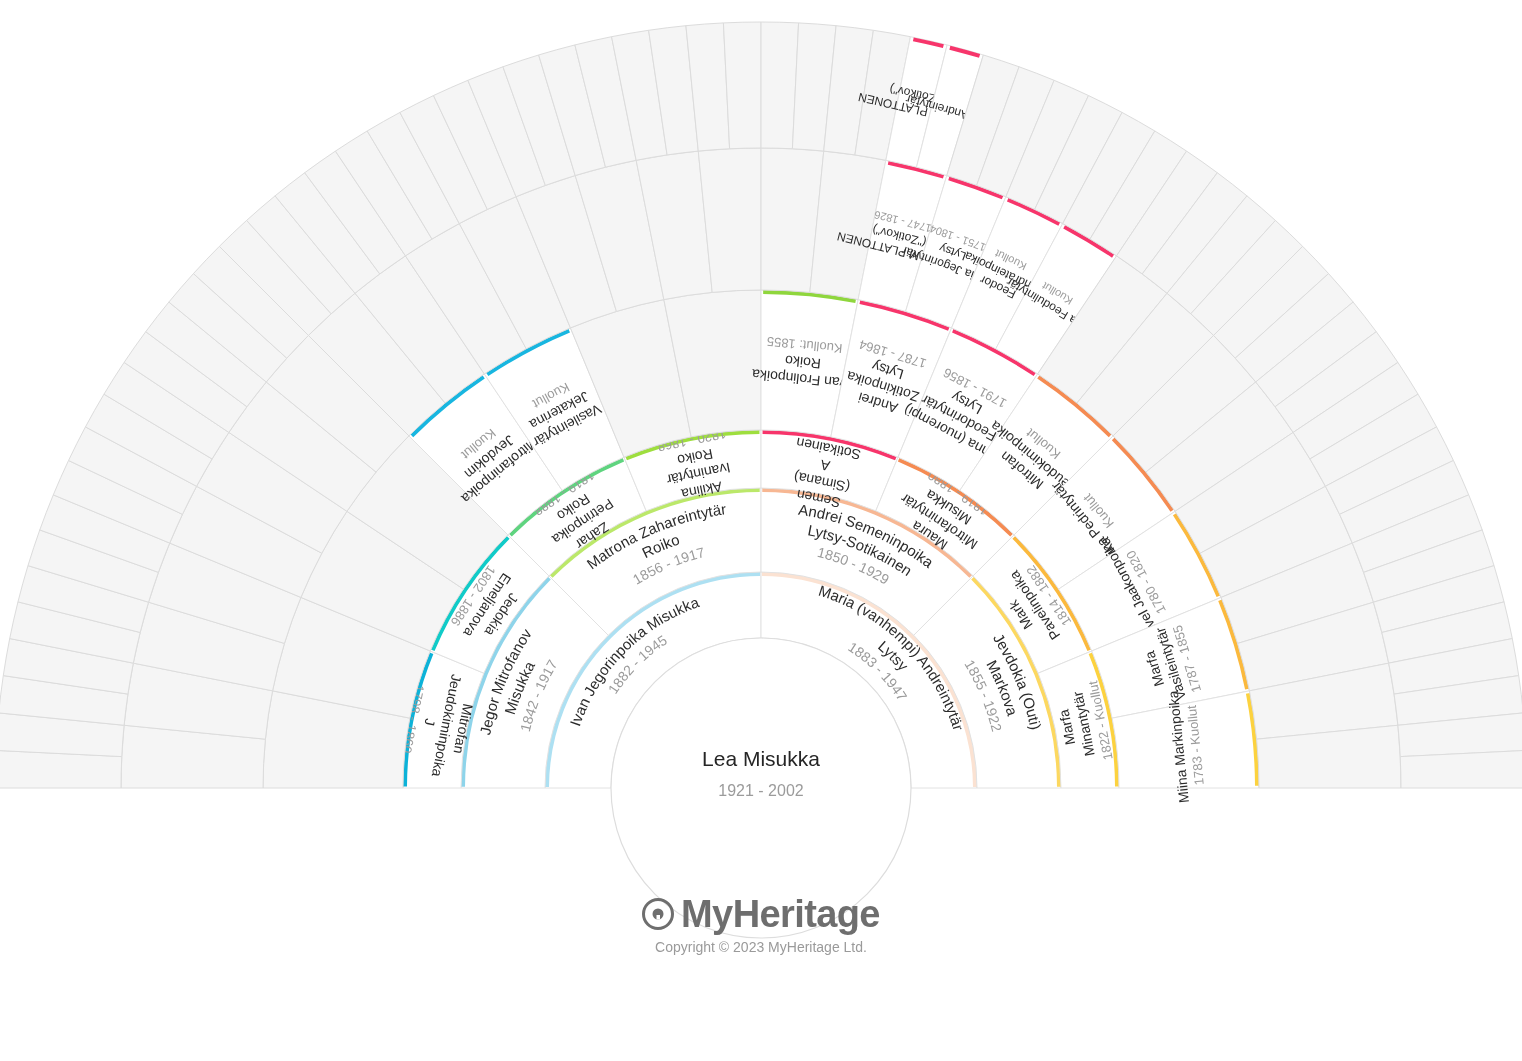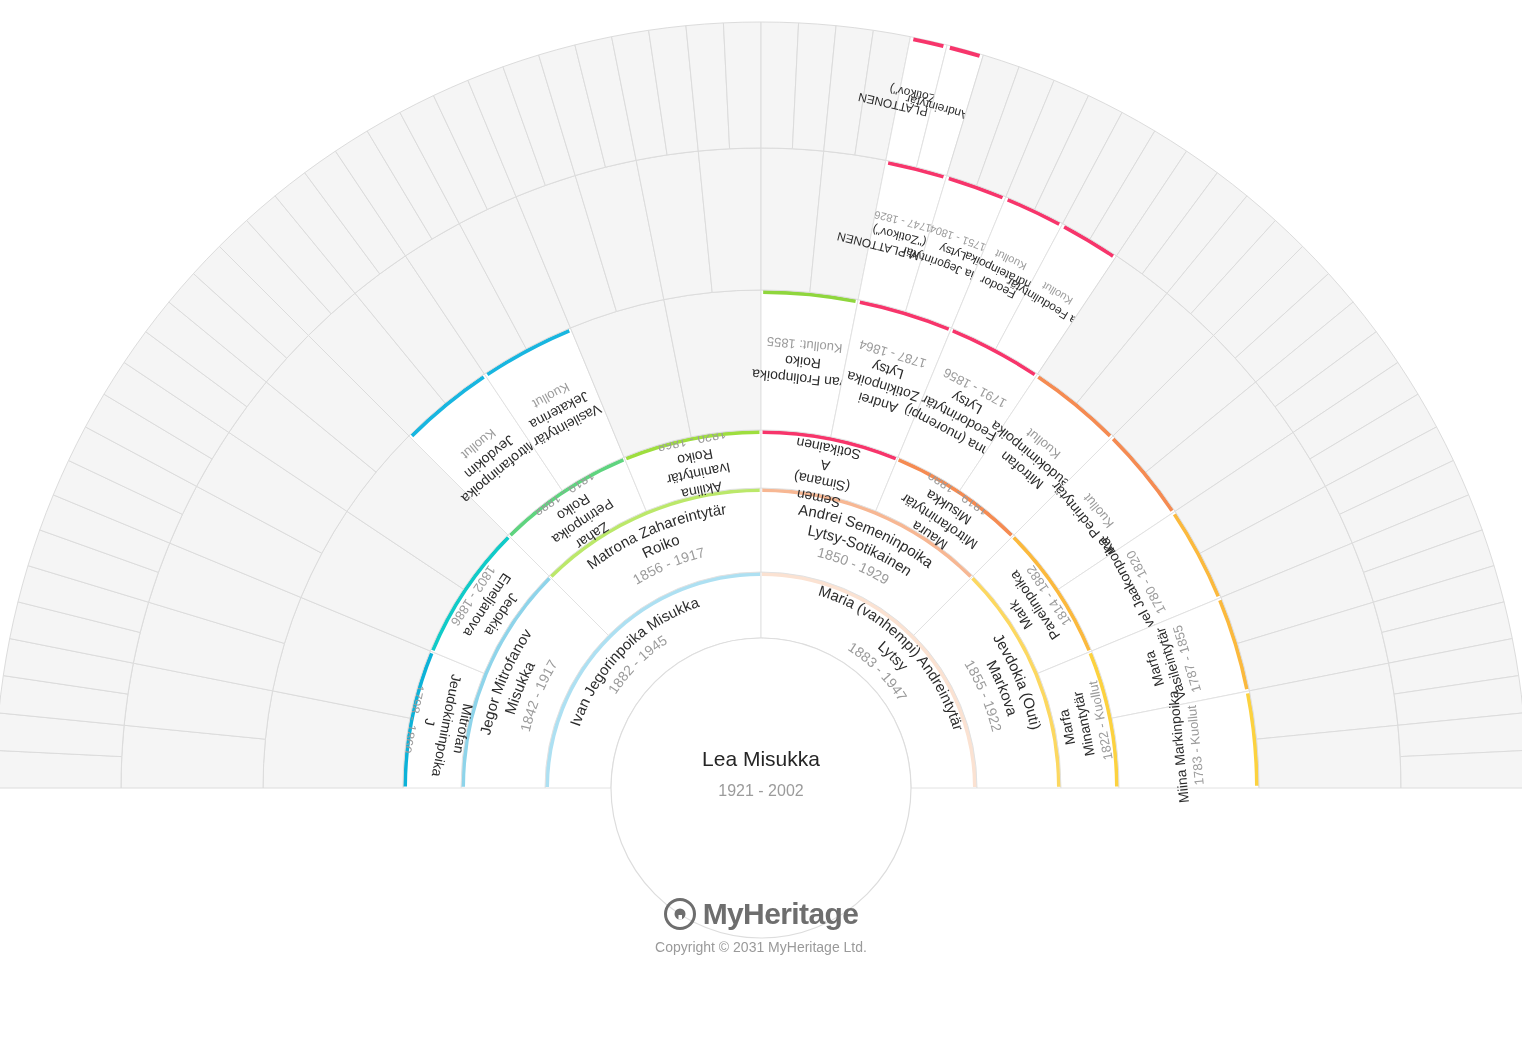--- a/index.html
+++ b/index.html
@@ -18,21 +18,21 @@
   .center-circle{fill:#ffffff;stroke:#dddddd;stroke-width:1.2;}
   .ptext{font-family:"Liberation Sans", sans-serif;fill:#2b2b2b;}
   .pdate{font-family:"Liberation Sans", sans-serif;fill:#9b9b9b;}
   .center-name{font-size:21px;fill:#262626;font-family:"Liberation Sans", sans-serif;}
   .center-date{font-size:16px;fill:#9b9b9b;font-family:"Liberation Sans", sans-serif;}
   #footer{
     position:absolute;left:0;right:0;top:898px;text-align:center;
   }
   #logo-row{display:flex;align-items:center;justify-content:center;gap:7px;}
   #logo-mark{width:32px;height:32px;flex:0 0 auto;}
-  #logo-text{font-size:30px;font-weight:bold;color:#6e6e6e;letter-spacing:-0.6px;line-height:32px;font-family:"Liberation Sans", sans-serif;}
+  #logo-text{font-size:38px;font-weight:bold;color:#6e6e6e;letter-spacing:-0.6px;line-height:32px;font-family:"Liberation Sans", sans-serif;}
   #copyright{margin-top:9px;font-size:14px;color:#9a9a9a;font-family:"Liberation Sans", sans-serif;}
 </style>
 </head>
 <body>
 
 <div id="chart-root">
   <svg id="fan-svg" width="1522" height="1061" viewBox="0 0 1522 1061">
       <g>
         <path d="M 545 788 A 216 216 0 0 1 761 572 L 761 638 A 150 150 0 0 0 611 788 Z" class="seg-filled"></path>
         <path d="M 547.0020371257629 787.0662518130642 A 214 214 0 0 1 760.0662518130642 574.0020371257629" class="arc-band" stroke="#ade0f2" stroke-width="4"></path>
@@ -656,14 +656,14 @@
   <div id="logo-row">
     <svg id="logo-mark" viewBox="0 0 64 64">
       <circle cx="32" cy="32" r="29" fill="none" stroke="#6e6e6e" stroke-width="6"></circle>
       <path d="M32 13 a19 19 0 1 0 0 38 a19 19 0 0 1 0 -38 z" fill="#6e6e6e"></path>
       <path d="M32 51 l0 -14 l9 0 l0 12 z" fill="#ffffff"></path>
       <circle cx="32" cy="32" r="11" fill="#6e6e6e"></circle>
       <path d="M29 43 l0 -9 l7 0 l0 9 z" fill="#ffffff"></path>
     </svg>
     <div id="logo-text">MyHeritage</div>
   </div>
-  <div id="copyright">Copyright © 2031 MyHeritage Ltd.</div>
+  <div id="copyright">Copyright © 2023 MyHeritage Ltd.</div>
 </div>
 
 </body></html>

